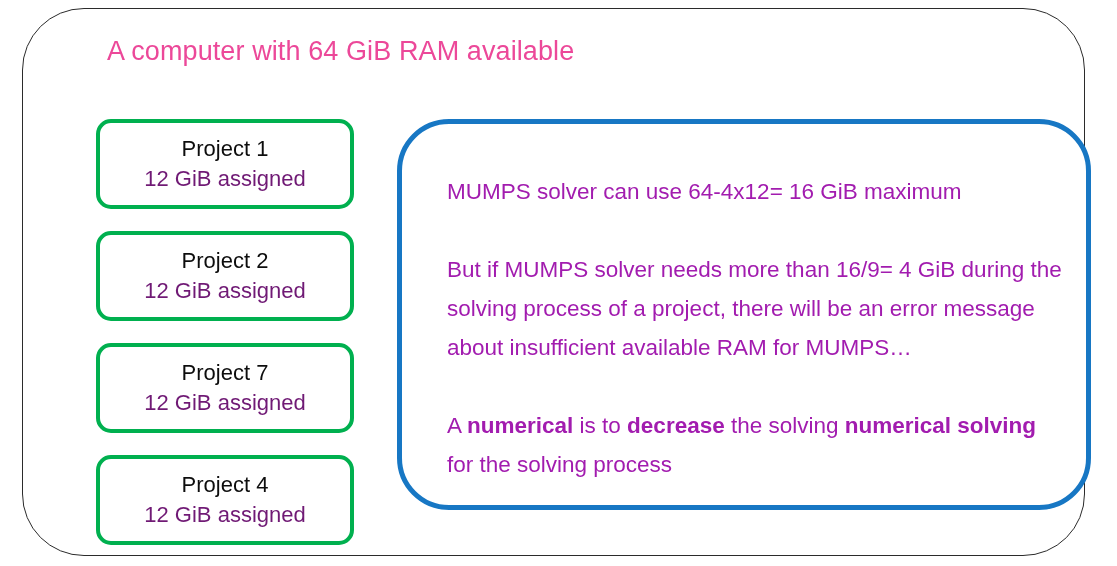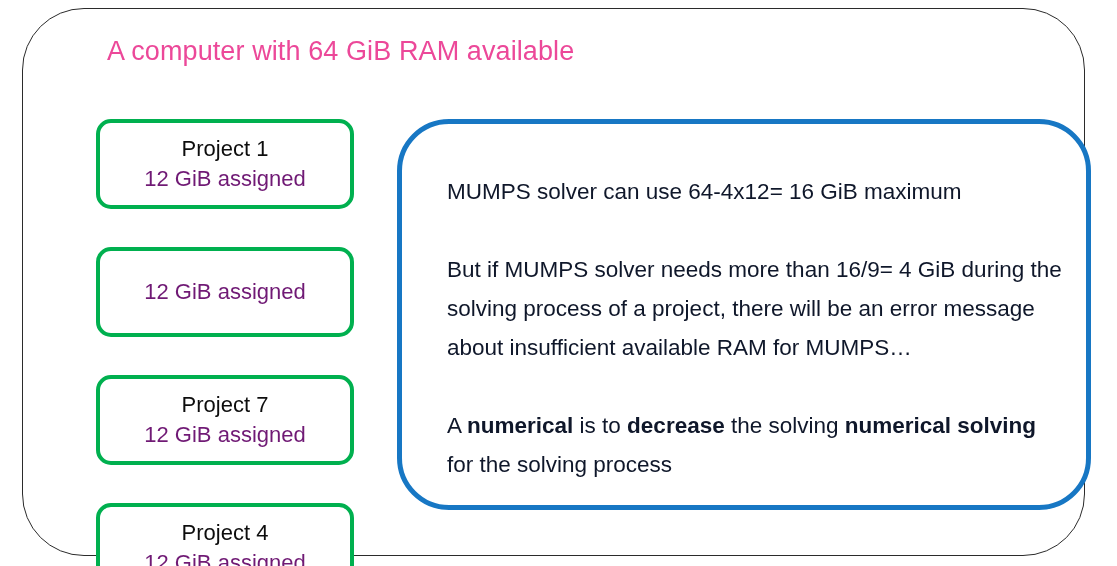--- a/index.html
+++ b/index.html
@@ -54,21 +54,21 @@
     width: 258px;
   }
 
   .project-card {
     box-sizing: border-box;
     width: 258px;
     height: 90px;
     border: 4px solid #00B04F;
     border-radius: 15px;
     background: #ffffff;
-    margin-bottom: 38px;
+    margin-bottom: 22px;
     display: flex;
     flex-direction: column;
     align-items: center;
     justify-content: center;
     text-align: center;
   }
   .project-card:last-child { margin-bottom: 4px; }
 
   .project-name {
     font-size: 22px;
@@ -94,21 +94,21 @@
     background: #ffffff;
   }
 
   .explanation-text {
     position: absolute;
     left: 45px;
     top: 48px;
     width: 615px;
     font-size: 22.5px;
     line-height: 39px;
-    color: #0f172a;
+    color: #a21caf;
   }
 
   .para { margin: 0; }
   .para-gap { height: 39px; }
 
   .para b { font-weight: bold; }
 </style>
 </head>
 <body>
 
@@ -119,20 +119,21 @@
     <div class="computer-title">A computer with 64 GiB RAM available</div>
 
     <div class="projects-column">
 
       <div class="project-card">
         <div class="project-name">Project 1</div>
         <div class="project-memory">12 GiB assigned</div>
       </div>
 
       <div class="project-card">
+        <div class="project-name">Project 2</div>
         <div class="project-memory">12 GiB assigned</div>
       </div>
 
       <div class="project-card">
         <div class="project-name">Project 7</div>
         <div class="project-memory">12 GiB assigned</div>
       </div>
 
       <div class="project-card">
         <div class="project-name">Project 4</div>

